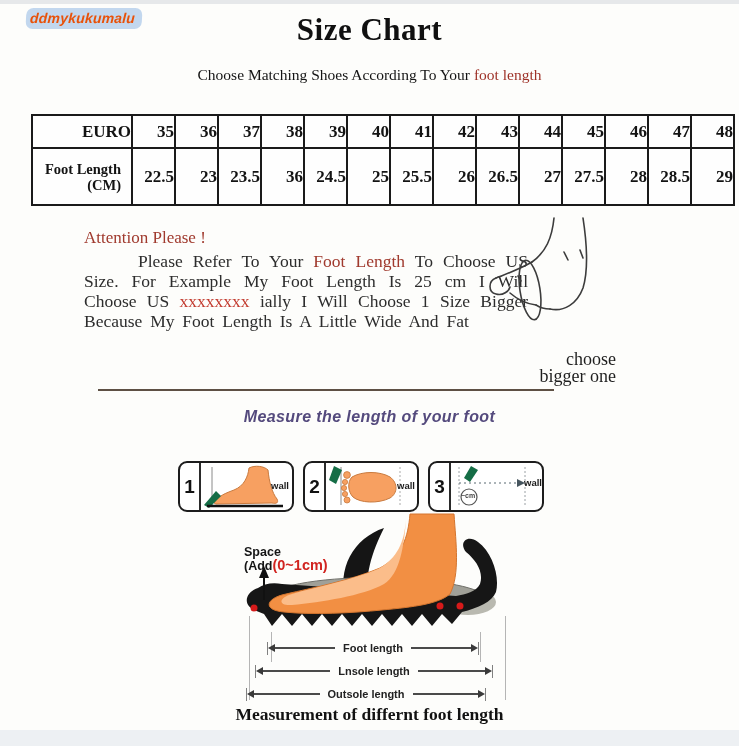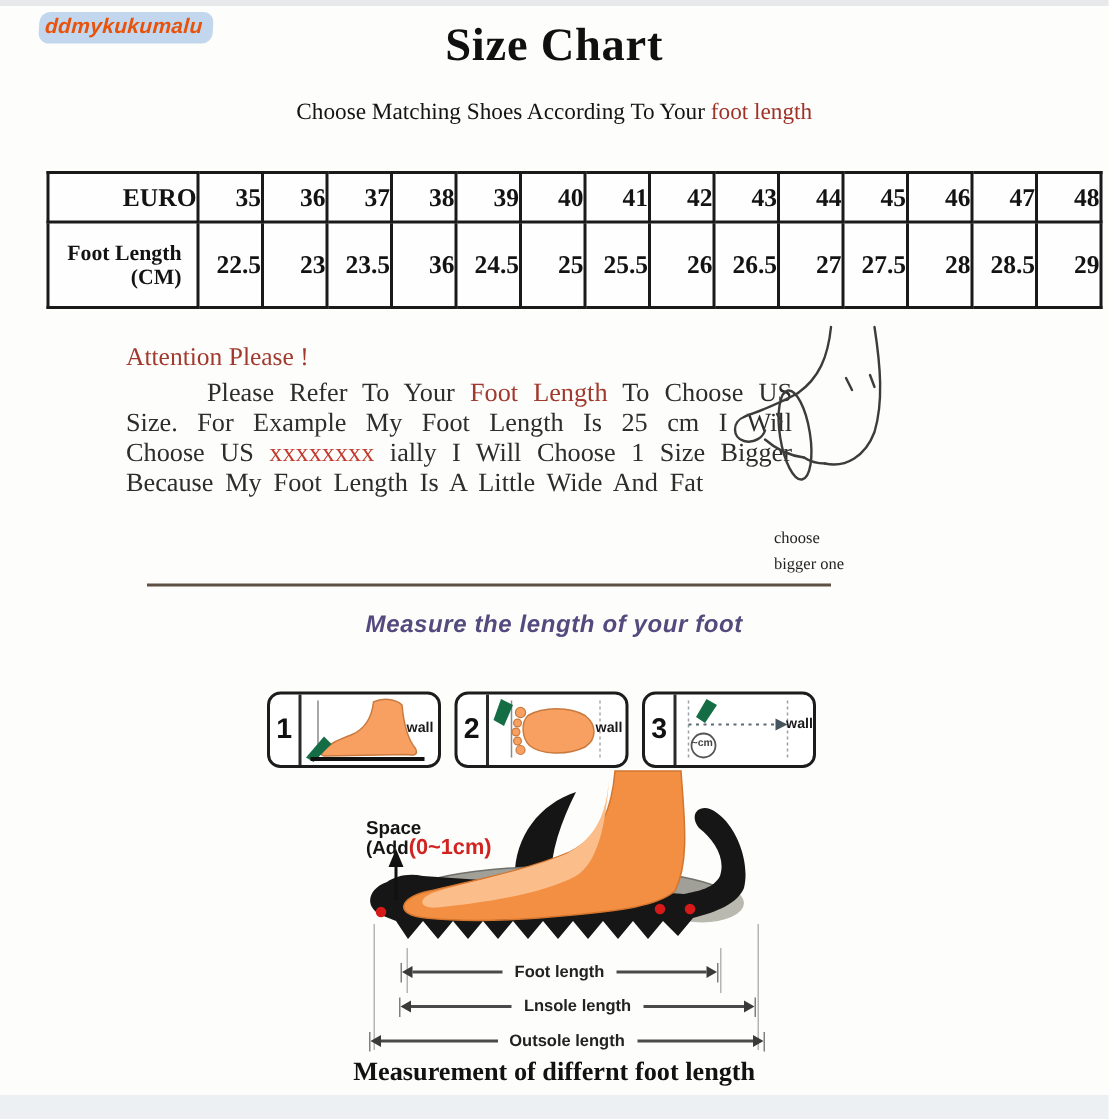--- a/index.html
+++ b/index.html
@@ -53,21 +53,21 @@
     margin-top:3px; font-size:17.5px; line-height:20px; color:#2d2d2d;
     text-align:justify; text-indent:54px; word-spacing:3.5px;
   }
   .attention-body .red1 { color:#a03a2e; }
   .attention-body .red2 { color:#c23a2e; }
 
   .foot-sketch { position:absolute; left:488px; top:216px; }
 
   .choose-note {
     position:absolute; left:516px; top:351px; width:100px;
-    text-align:left; font-size:11px; line-height:17px; color:#1f1f1f;
+    text-align:right; font-size:18px; line-height:17px; color:#1f1f1f;
   }
 
   .section-divider { position:absolute; left:98px; top:389px; width:456px; height:2px; background:#5e5044; }
 
   .measure-heading {
     position:absolute; top:408px; left:0; width:739px; text-align:center;
     font-family:"Liberation Sans", sans-serif;
     font-weight:bold; font-style:italic; font-size:16px; color:#544a7d;
     letter-spacing:0.4px;
   }
@@ -294,31 +294,31 @@
 <div class="arrow-row" style="left:267px; top:641px; width:212px;">
   <span class="tick"></span>
   <span class="head left"></span>
   <span class="line"></span>
   <span class="arrow-label">Foot length</span>
   <span class="line"></span>
   <span class="head right"></span>
   <span class="tick"></span>
 </div>
 
-<div class="arrow-row" style="left:255px; top:664px; width:238px;margin-left:11px;">
+<div class="arrow-row" style="left:255px; top:664px; width:238px;">
   <span class="tick"></span>
   <span class="head left"></span>
   <span class="line"></span>
   <span class="arrow-label">Lnsole length</span>
   <span class="line"></span>
   <span class="head right"></span>
   <span class="tick"></span>
 </div>
 
-<div class="arrow-row" style="left:246px; top:687px; width:264px;">
+<div class="arrow-row" style="left:246px; top:687px; width:240px;">
   <span class="tick"></span>
   <span class="head left"></span>
   <span class="line"></span>
   <span class="arrow-label">Outsole length</span>
   <span class="line"></span>
   <span class="head right"></span>
   <span class="tick"></span>
 </div>
 
 <div class="measurement-caption">Measurement of differnt foot length</div>

